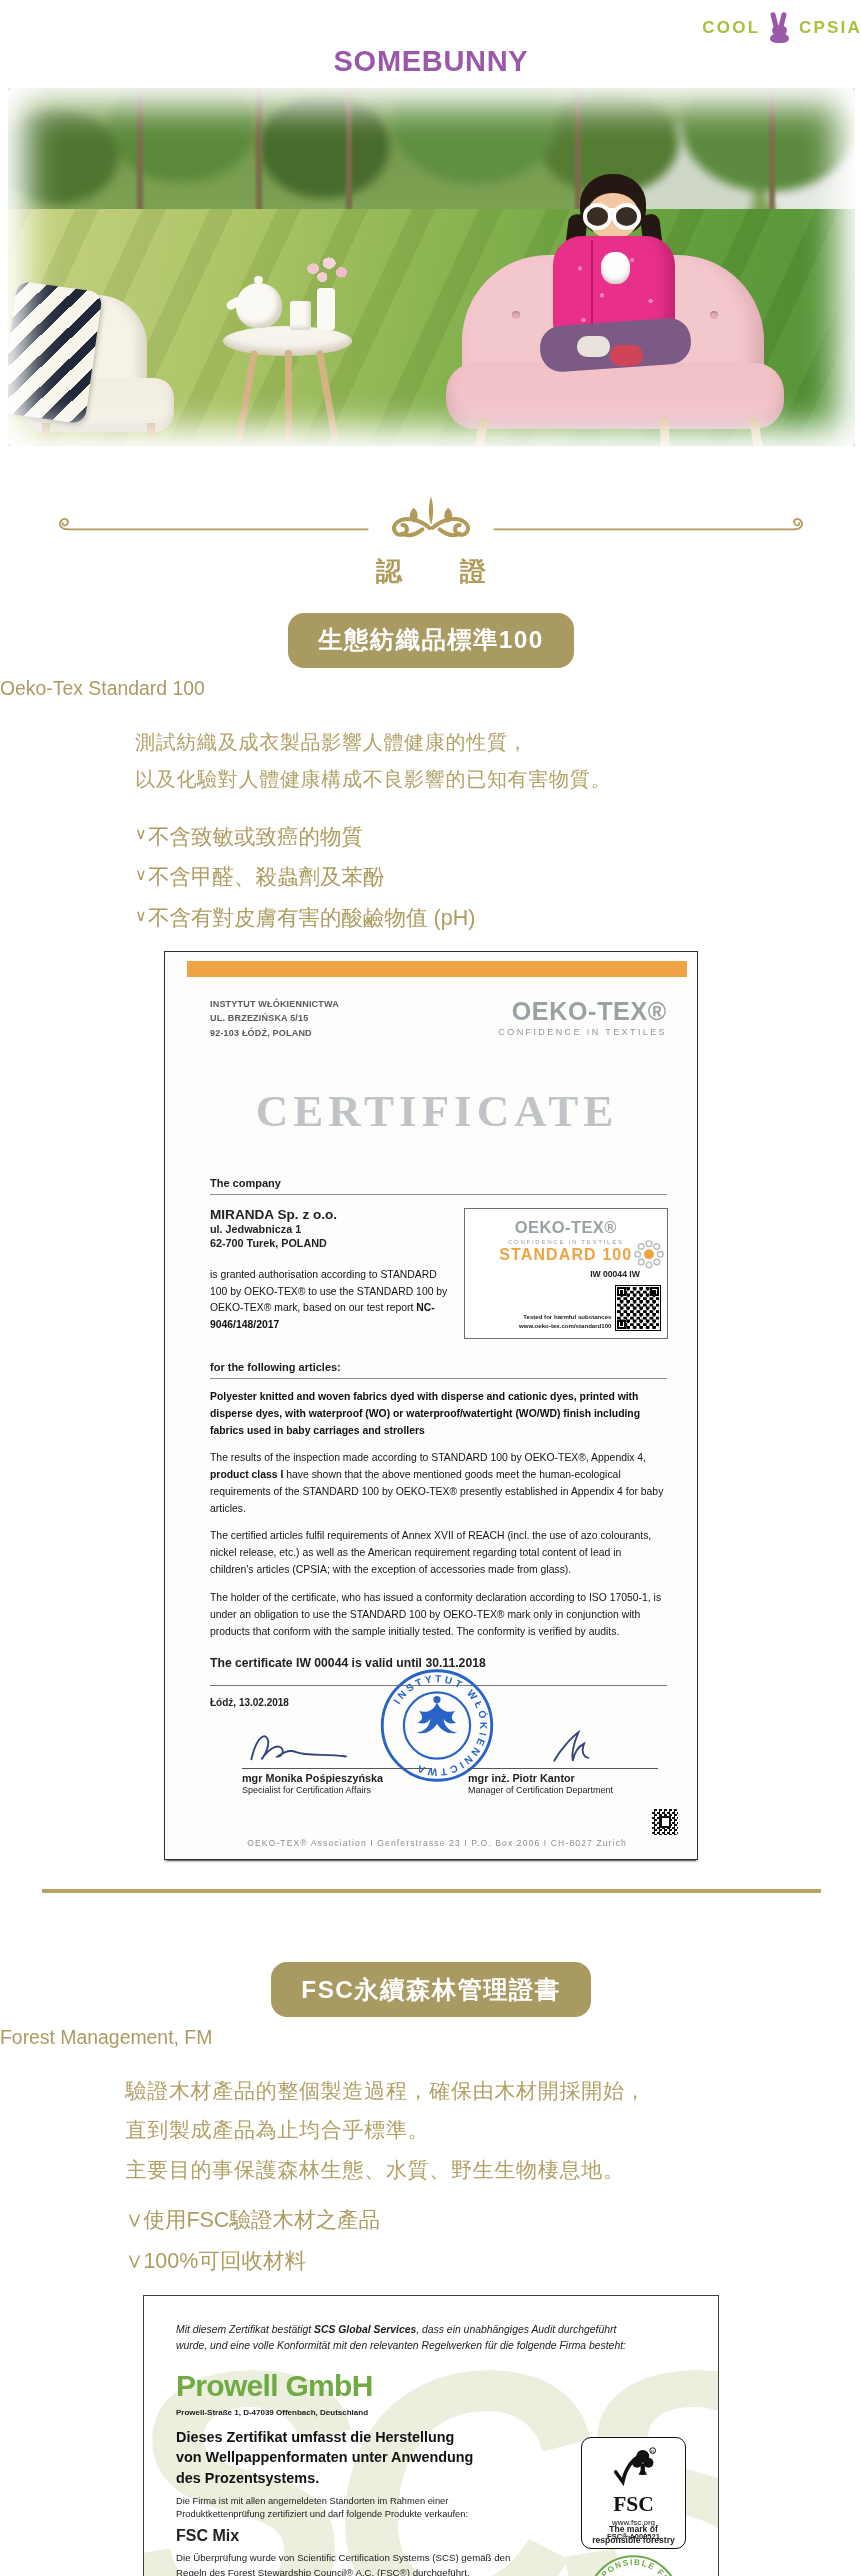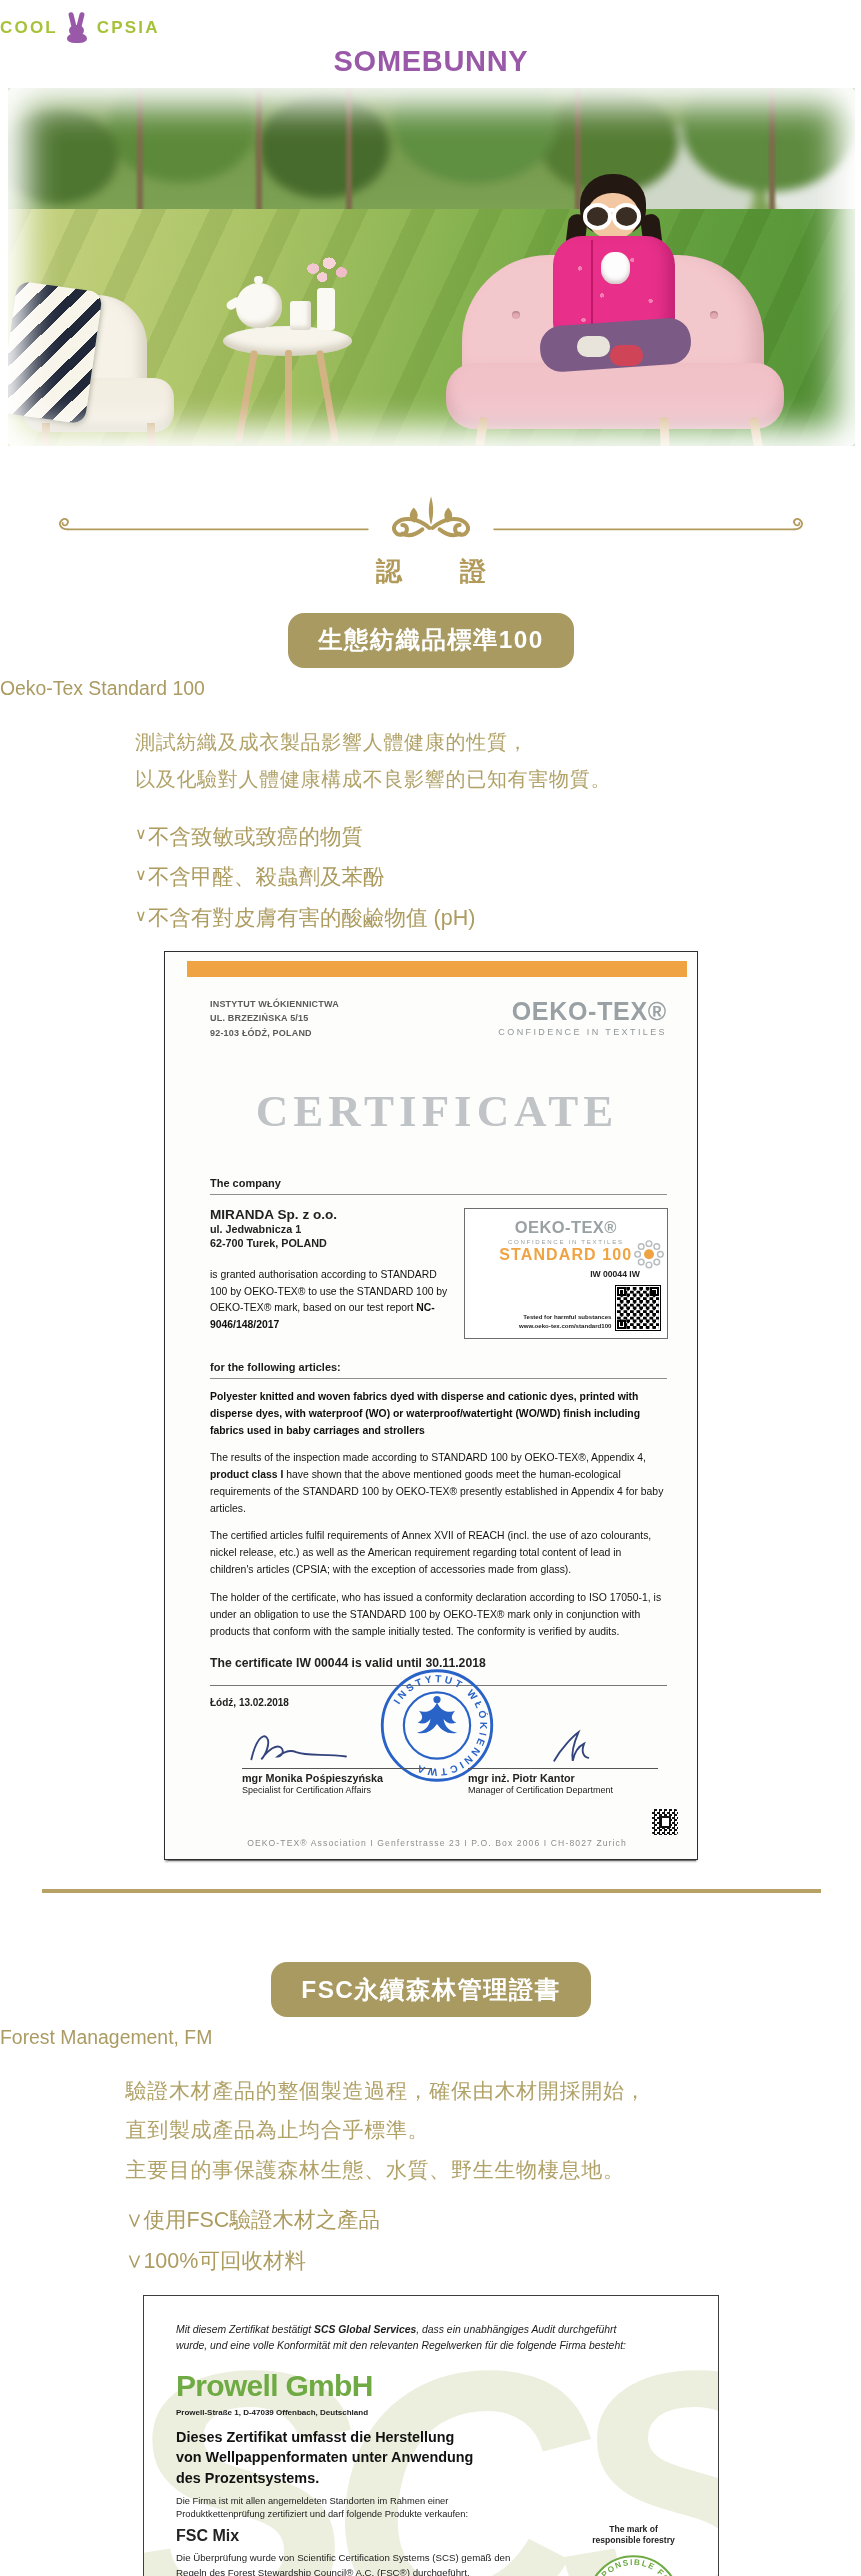--- a/index.html
+++ b/index.html
@@ -1,21 +1,21 @@
 <!DOCTYPE html>
 <html style="font-size:11.5px"><head>
 <meta charset="utf-8">
 <style>
   html,body{margin:0;padding:0;background:#ffffff;}
   body{width:862px;margin:0 auto;font-family:"Liberation Sans",sans-serif;color:#222;}
   .page{width:862px;position:relative;background:#fff;min-height:2576px;overflow:hidden;}
 
   
   .header{padding-top:11.5px;text-align:center;}
-  .brand-top{display:flex;align-items:center;justify-content:flex-start;gap:7.2px;}
+  .brand-top{display:flex;align-items:center;justify-content:flex-end;gap:7.2px;}
   .brand-word{font-size:17px;font-weight:bold;letter-spacing:2.2px;color:#a6c23c;}
   .bunny{width:24.4px;height:32px;position:relative;}
   .bunny .ear{position:absolute;width:5px;height:17px;background:#9a59a8;border-radius:4.3px;top:0;}
   .bunny .ear.e1{left:5px;transform:rotate(-14deg);}
   .bunny .ear.e2{left:13px;transform:rotate(14deg);}
   .bunny .head{position:absolute;top:13px;left:4.3px;width:15px;height:11.5px;background:#9a59a8;border-radius:50%;}
   .bunny .body{position:absolute;top:21px;left:2.2px;width:19.4px;height:10.8px;background:#9a59a8;border-radius:50% 50% 40% 40%;}
   .brand-name{font-size:29px;font-weight:bold;letter-spacing:0.7px;color:#9a59a8;margin-top:1.4px;}
 
   
@@ -414,20 +414,35 @@
       </div>
       <div class="prowell">Prowell GmbH</div>
       <div class="prowell-addr">Prowell-Straße 1, D-47039 Offenbach, Deutschland</div>
       <div class="scope">Dieses Zertifikat umfasst die Herstellung von Wellpappenformaten unter Anwendung des Prozentsystems.</div>
       <div class="firm">Die Firma ist mit allen angemeldeten Standorten im Rahmen einer Produktkettenprüfung zertifiziert und darf folgende Produkte verkaufen:</div>
       <div class="fscmix">FSC Mix</div>
       <div class="check">Die Überprüfung wurde von Scientific Certification Systems (SCS) gemäß den Regeln des Forest Stewardship Council® A.C. (FSC®) durchgeführt.</div>
 
     </div>
 
+    <div class="fsc-logo-box">
+      <svg width="47" height="42" viewBox="0 0 66 58">
+        <path d="M8 36 l10 14 c4 -20 14 -32 26 -38" fill="none" stroke="#111" stroke-width="5" stroke-linecap="round"></path>
+        <circle cx="46" cy="14" r="9" fill="#111"></circle>
+          <circle cx="38" cy="23" r="7" fill="#111"></circle>
+          <circle cx="54" cy="23" r="7" fill="#111"></circle>
+        <rect x="43" y="24" width="6" height="16" fill="#111"></rect>
+        <path d="M40 40 h12 l-3 -6 h-6 z" fill="#111"></path>
+        <circle cx="60" cy="6" r="4" fill="none" stroke="#111" stroke-width="1.4"></circle>
+        <text x="58" y="9" font-size="6" fill="#111">R</text>
+      </svg>
+      <div class="fscword">FSC</div>
+      <div class="fscurl">www.fsc.org</div>
+      <div class="fsclic">FSC® A000521</div>
+    </div>
     <div class="marktext">
       <div>The mark of</div>
       <div>responsible forestry</div>
     </div>
 
     <svg class="seal" width="101" height="113" viewBox="0 0 140 158">
       <defs>
         <path id="sealtop" d="M70 70 m -52 0 a52 52 0 1 1 104 0"></path>
         <path id="sealbot" d="M70 70 m -58 0 a58 58 0 1 0 116 0"></path>
       </defs>

